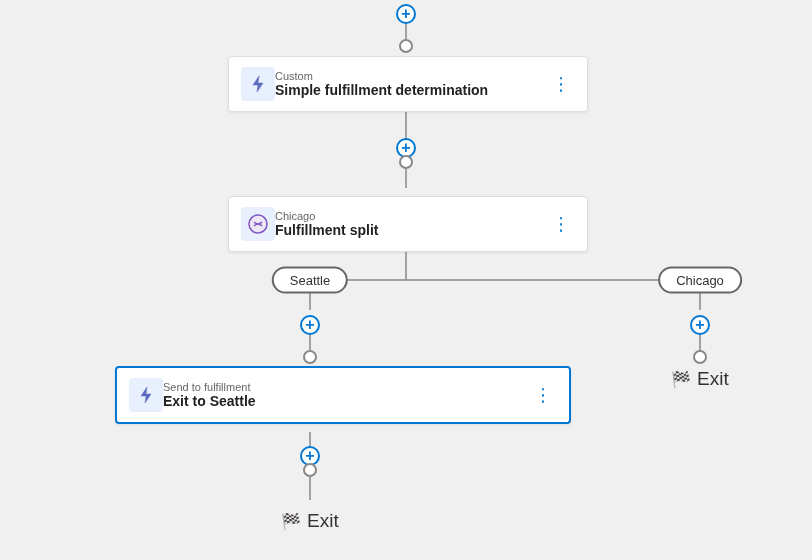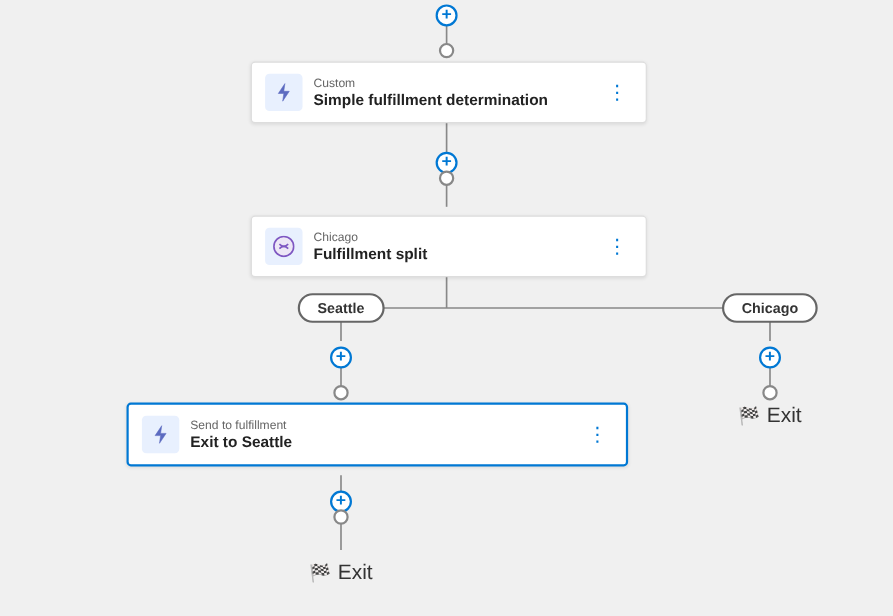--- a/index.html
+++ b/index.html
@@ -29,21 +29,21 @@
 
     
     .node-card {
       position: absolute;
       background: #fff;
       border: 1px solid #ddd;
       border-radius: 4px;
       display: flex;
       align-items: center;
       padding: 10px 12px;
-      gap: 10px;
+      gap: 0;
       box-shadow: 0 1px 3px rgba(0,0,0,0.08);
       min-width: 360px;
     }
 
     .node-card.selected {
       border: 2px solid #0078d4;
     }
 
     .node-icon {
       width: 34px;
@@ -115,21 +115,21 @@
     }
 
     
     .branch-pill {
       position: absolute;
       background: #fff;
       border: 2px solid #666;
       border-radius: 20px;
       padding: 4px 16px;
       font-size: 13px;
-      font-weight: 700;
+      font-weight: 400;
       color: #333;
       transform: translate(-50%, -50%);
       white-space: nowrap;
       cursor: default;
     }
 
     
     .exit-flag {
       position: absolute;
       display: flex;

